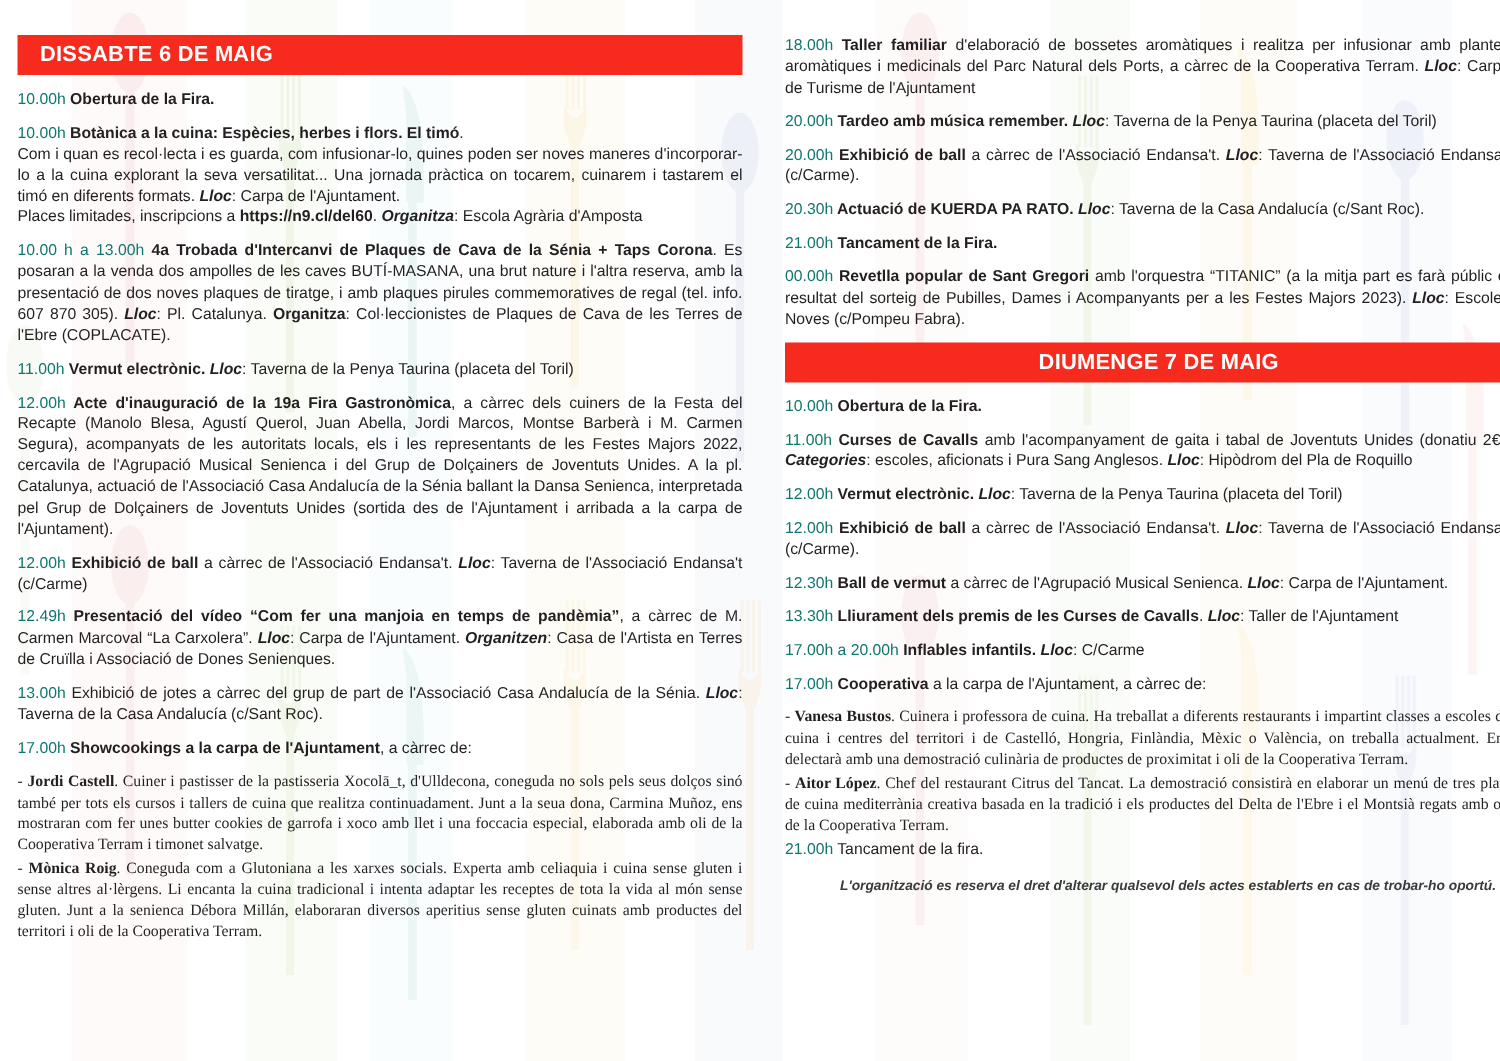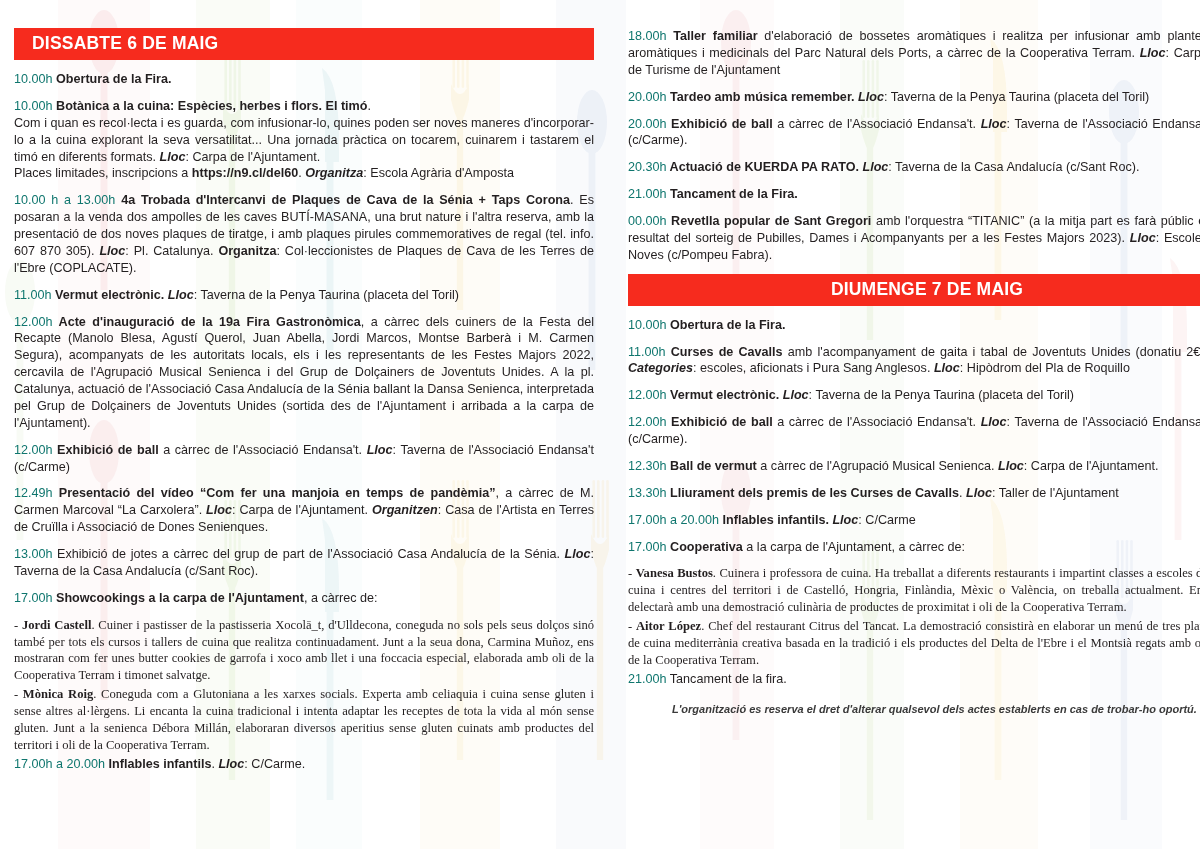--- a/index.html
+++ b/index.html
@@ -190,21 +190,20 @@
         <div class="event"><span class="time">12.49h</span><span class="b"> Presentació del vídeo “Com fer una manjoia en temps de pandèmia”</span><span>, a càrrec de M. Carmen Marcoval “La Carxolera”. </span><span class="bi">Lloc</span><span>: Carpa de l'Ajuntament. </span><span class="bi">Organitzen</span><span>: Casa de l'Artista en Terres de Cruïlla i Associació de Dones Senienques.</span></div>
         <div class="event"><span class="time">13.00h</span><span> Exhibició de jotes a càrrec del grup de part de l'Associació Casa Andalucía de la Sénia. </span><span class="bi">Lloc</span><span>: Taverna de la Casa Andalucía (c/Sant Roc).</span></div>
         <div class="event"><span class="time">17.00h</span><span class="b"> Showcookings a la carpa de l'Ajuntament</span><span>, a càrrec de:</span></div>
       </div>
 
     <div id="sat-chefs">
         <div class="event sub"><span>- </span><span class="b">Jordi Castell</span><span>. Cuiner i pastisser de la pastisseria Xocolā_t, d'Ulldecona, coneguda no sols pels seus dolços sinó també per tots els cursos i tallers de cuina que realitza continuadament. Junt a la seua dona, Carmina Muñoz, ens mostraran com fer unes butter cookies de garrofa i xoco amb llet i una foccacia especial, elaborada amb oli de la Cooperativa Terram i timonet salvatge.</span></div>
         <div class="event sub"><span>- </span><span class="b">Mònica Roig</span><span>. Coneguda com a Glutoniana a les xarxes socials. Experta amb celiaquia i cuina sense gluten i sense altres al·lèrgens. Li encanta la cuina tradicional i intenta adaptar les receptes de tota la vida al món sense gluten. Junt a la senienca Débora Millán, elaboraran diversos aperitius sense gluten cuinats amb productes del territori i oli de la Cooperativa Terram.</span></div>
       </div>
 
-    <div class="event" id="sat-closing"><span class="time">17.00h a 20.00h</span><span class="b"> Inflables infantils</span><span>. </span><span class="bi">Lloc</span><span>: C/Carme.</span></div>
   </div>
 
   <div class="column">
 
     <div id="sat2-events">
         <div class="event"><span class="time">18.00h</span><span class="b"> Taller familiar</span><span> d'elaboració de bossetes aromàtiques i realitza per infusionar amb plantes aromàtiques i medicinals del Parc Natural dels Ports, a càrrec de la Cooperativa Terram. </span><span class="bi">Lloc</span><span>: Carpa de Turisme de l'Ajuntament</span></div>
         <div class="event"><span class="time">20.00h</span><span class="b"> Tardeo amb música remember. </span><span class="bi">Lloc</span><span>: Taverna de la Penya Taurina (placeta del Toril)</span></div>
         <div class="event"><span class="time">20.00h</span><span class="b"> Exhibició de ball</span><span> a càrrec de l'Associació Endansa't. </span><span class="bi">Lloc</span><span>: Taverna de l'Associació Endansa't (c/Carme).</span></div>
         <div class="event"><span class="time">20.30h</span><span class="b"> Actuació de KUERDA PA RATO. </span><span class="bi">Lloc</span><span>: Taverna de la Casa Andalucía (c/Sant Roc).</span></div>
         <div class="event"><span class="time">21.00h</span><span class="b"> Tancament de la Fira.</span></div>

